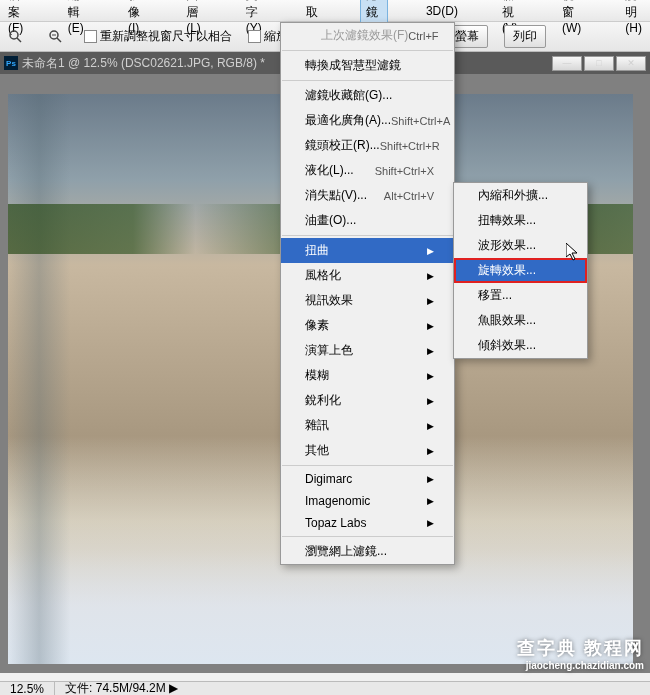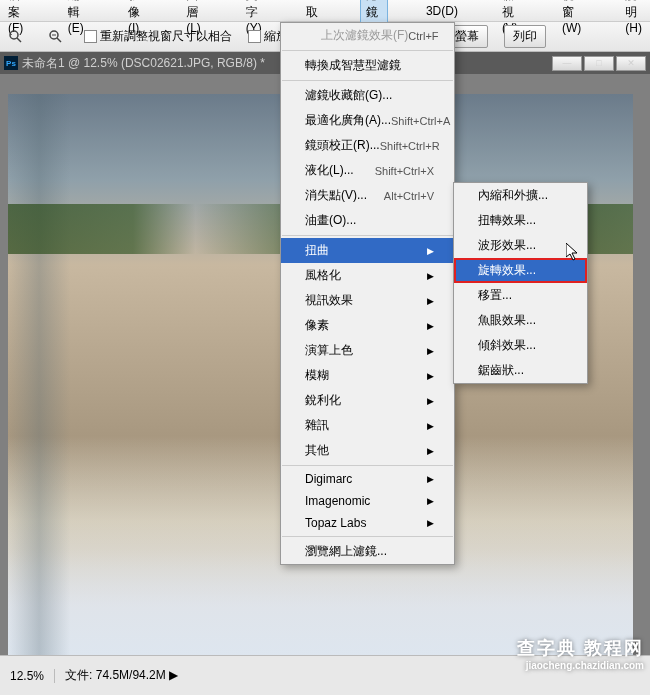--- a/index.html
+++ b/index.html
@@ -38,21 +38,21 @@
 .dd-arrow { font-size: 9px; }
 .dd-shortcut { font-size: 11px; color: #555; }
 
 .submenu { position: absolute; top: 182px; left: 453px; width: 135px; background: #f0f0f0; border: 1px solid #999; box-shadow: 3px 3px 8px rgba(0,0,0,0.3); z-index: 101; }
 .sub-item { padding: 4px 8px 4px 24px; cursor: default; }
 .sub-item.highlight { background: #316ac5; color: #fff; }
 .sub-item.boxed { position: relative; }
 .sub-item.boxed::after { content: ''; position: absolute; inset: 0; border: 2px solid #e02020; pointer-events: none; }
 .cursor-arrow { position: absolute; top: 243px; left: 566px; z-index: 200; pointer-events: none; }
 
-.statusbar { position: absolute; bottom: 0; left: 0; right: 0; height: 40px; background: #e8e8e8; border-top: 1px solid #bbb; display: flex; align-items: center; font-size: 11px; justify-content: space-between; }
+.statusbar { position: absolute; bottom: 0; left: 0; right: 0; height: 14px; background: #e8e8e8; border-top: 1px solid #bbb; display: flex; align-items: center; font-size: 11px; justify-content: space-between; }
 .status-left { display: flex; align-items: center; }
 .zoom-box { padding: 0 10px; border-right: 1px solid #bbb; }
 .file-info { padding: 0 10px; }
 .watermark { position: absolute; right: 6px; bottom: 24px; color: #fff; text-align: right; font-family: Arial; z-index: 50; text-shadow: 0 0 4px rgba(0,0,0,0.5); font-weight: bold; }
 .watermark-main { font-size: 18px; letter-spacing: 2px; }
 .watermark-sub { font-size: 10px; }
 </style>
 </head>
 <body>
 
@@ -205,21 +205,20 @@
     </div>
   </div>
 <div class="submenu" id="distort-sub">
     <div class="sub-item">內縮和外擴...</div>
     <div class="sub-item">扭轉效果...</div>
     <div class="sub-item">波形效果...</div>
     <div class="sub-item highlight boxed">旋轉效果...</div>
     <div class="sub-item">移置...</div>
     <div class="sub-item">魚眼效果...</div>
     <div class="sub-item">傾斜效果...</div>
-    <div class="sub-item">鋸齒狀...</div>
   </div>
 
 <svg class="cursor-arrow" width="16" height="20" viewBox="0 0 16 20">
   <path d="M0 0 L0 14 L4 11 L7 17 L9 16 L6 10 L11 10 Z" fill="#fff" stroke="#000" stroke-width="1"></path>
 </svg>
 
 <div class="watermark">
   <div class="watermark-main">查字典 教程网</div>
   <div class="watermark-sub">jiaocheng.chazidian.com</div>
 </div>

